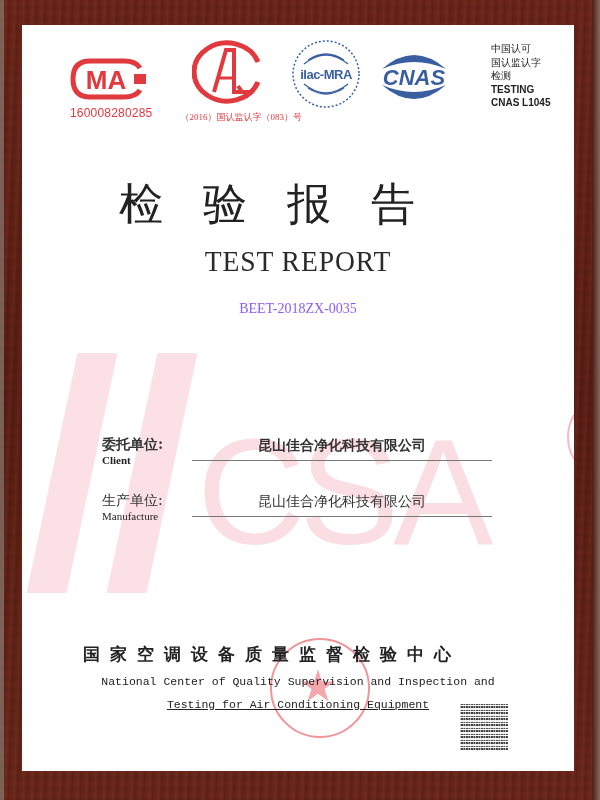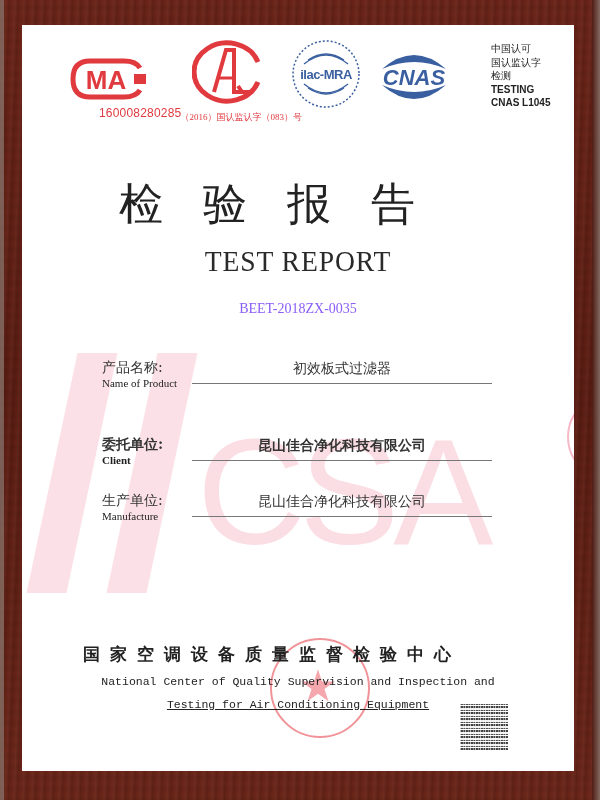--- a/index.html
+++ b/index.html
@@ -23,21 +23,21 @@
       background: #ffffff;
       overflow: hidden;
     }
     .wm-bar1 { position:absolute; left:30px; top:328px; width:40px; height:240px; background:#fbe1e7; transform:skewX(-12deg); }
     .wm-bar2 { position:absolute; left:110px; top:328px; width:40px; height:240px; background:#fbe1e7; transform:skewX(-12deg); }
     .wm-letters { position:absolute; left:175px; top:392px; font-size:150px; line-height:150px; letter-spacing:-6px; color:#fbdde4; font-family:"Liberation Sans", sans-serif; font-weight:normal; }
     .wm-circle { position:absolute; left:545px; top:380px; width:40px; height:60px; border:2px solid #f6b9c6; border-radius:50%; }
 
     
     .logo-cma { position:absolute; left:48px; top:33px; width:78px; height:42px; }
-    .cma-num { position:absolute; left:48px; top:81px; width:80px; font-size:12px; color:#e0393e; font-family:"Liberation Sans", sans-serif; text-align:center; letter-spacing:0.2px;margin-left:29px; }
+    .cma-num { position:absolute; left:48px; top:81px; width:80px; font-size:12px; color:#e0393e; font-family:"Liberation Sans", sans-serif; text-align:center; letter-spacing:0.2px; }
     .logo-cal { position:absolute; left:170px; top:15px; width:74px; height:64px; }
     .cal-text { position:absolute; left:140px; top:86px; width:140px; font-size:9px; color:#e0393e; text-align:right; white-space:nowrap; }
     .logo-ilac { position:absolute; left:268px; top:13px; width:72px; height:72px; }
     .logo-cnas { position:absolute; left:352px; top:22px; width:80px; height:60px; }
     .cnas-text { position:absolute; left:469px; top:17px; font-size:10px; line-height:13.5px; color:#222; font-family:"Liberation Sans", sans-serif; }
     .cnas-text .en { font-weight:bold; font-size:10px; }
 
     .title-cn { position:absolute; left:0; width:490px; top:150px; text-align:center; font-size:44px; letter-spacing:40px; padding-left:40px; box-sizing:border-box; color:#222; font-family:"DejaVu Sans", sans-serif; font-weight:normal; }
     .title-en { position:absolute; left:0; width:552px; top:219px; text-align:center; font-size:30px; color:#2a2a2a; letter-spacing:1px; transform:scaleX(0.92); }
     .report-no { position:absolute; left:0; width:552px; top:276px; text-align:center; font-size:14px; color:#8b5cf6; }
@@ -113,26 +113,20 @@
     <div>国认监认字</div>
     <div>检测</div>
     <div class="en">TESTING</div>
     <div class="en">CNAS L1045</div>
   </div>
 
   <div class="title-cn">检验报告</div>
   <div class="title-en">TEST REPORT</div>
   <div class="report-no">BEET-2018ZX-0035</div>
 
-  <div class="field" style="top:334px;">
-    <div class="lab-cn">产品名称:</div>
-    <div class="lab-en">Name of Product</div>
-    <div class="val">初效板式过滤器</div>
-    <div class="line"></div>
-  </div>
   <div class="field" style="top:411px;font-weight:bold;">
     <div class="lab-cn">委托单位:</div>
     <div class="lab-en">Client</div>
     <div class="val">昆山佳合净化科技有限公司</div>
     <div class="line"></div>
   </div>
   <div class="field" style="top:467px;">
     <div class="lab-cn">生产单位:</div>
     <div class="lab-en">Manufacture</div>
     <div class="val">昆山佳合净化科技有限公司</div>

